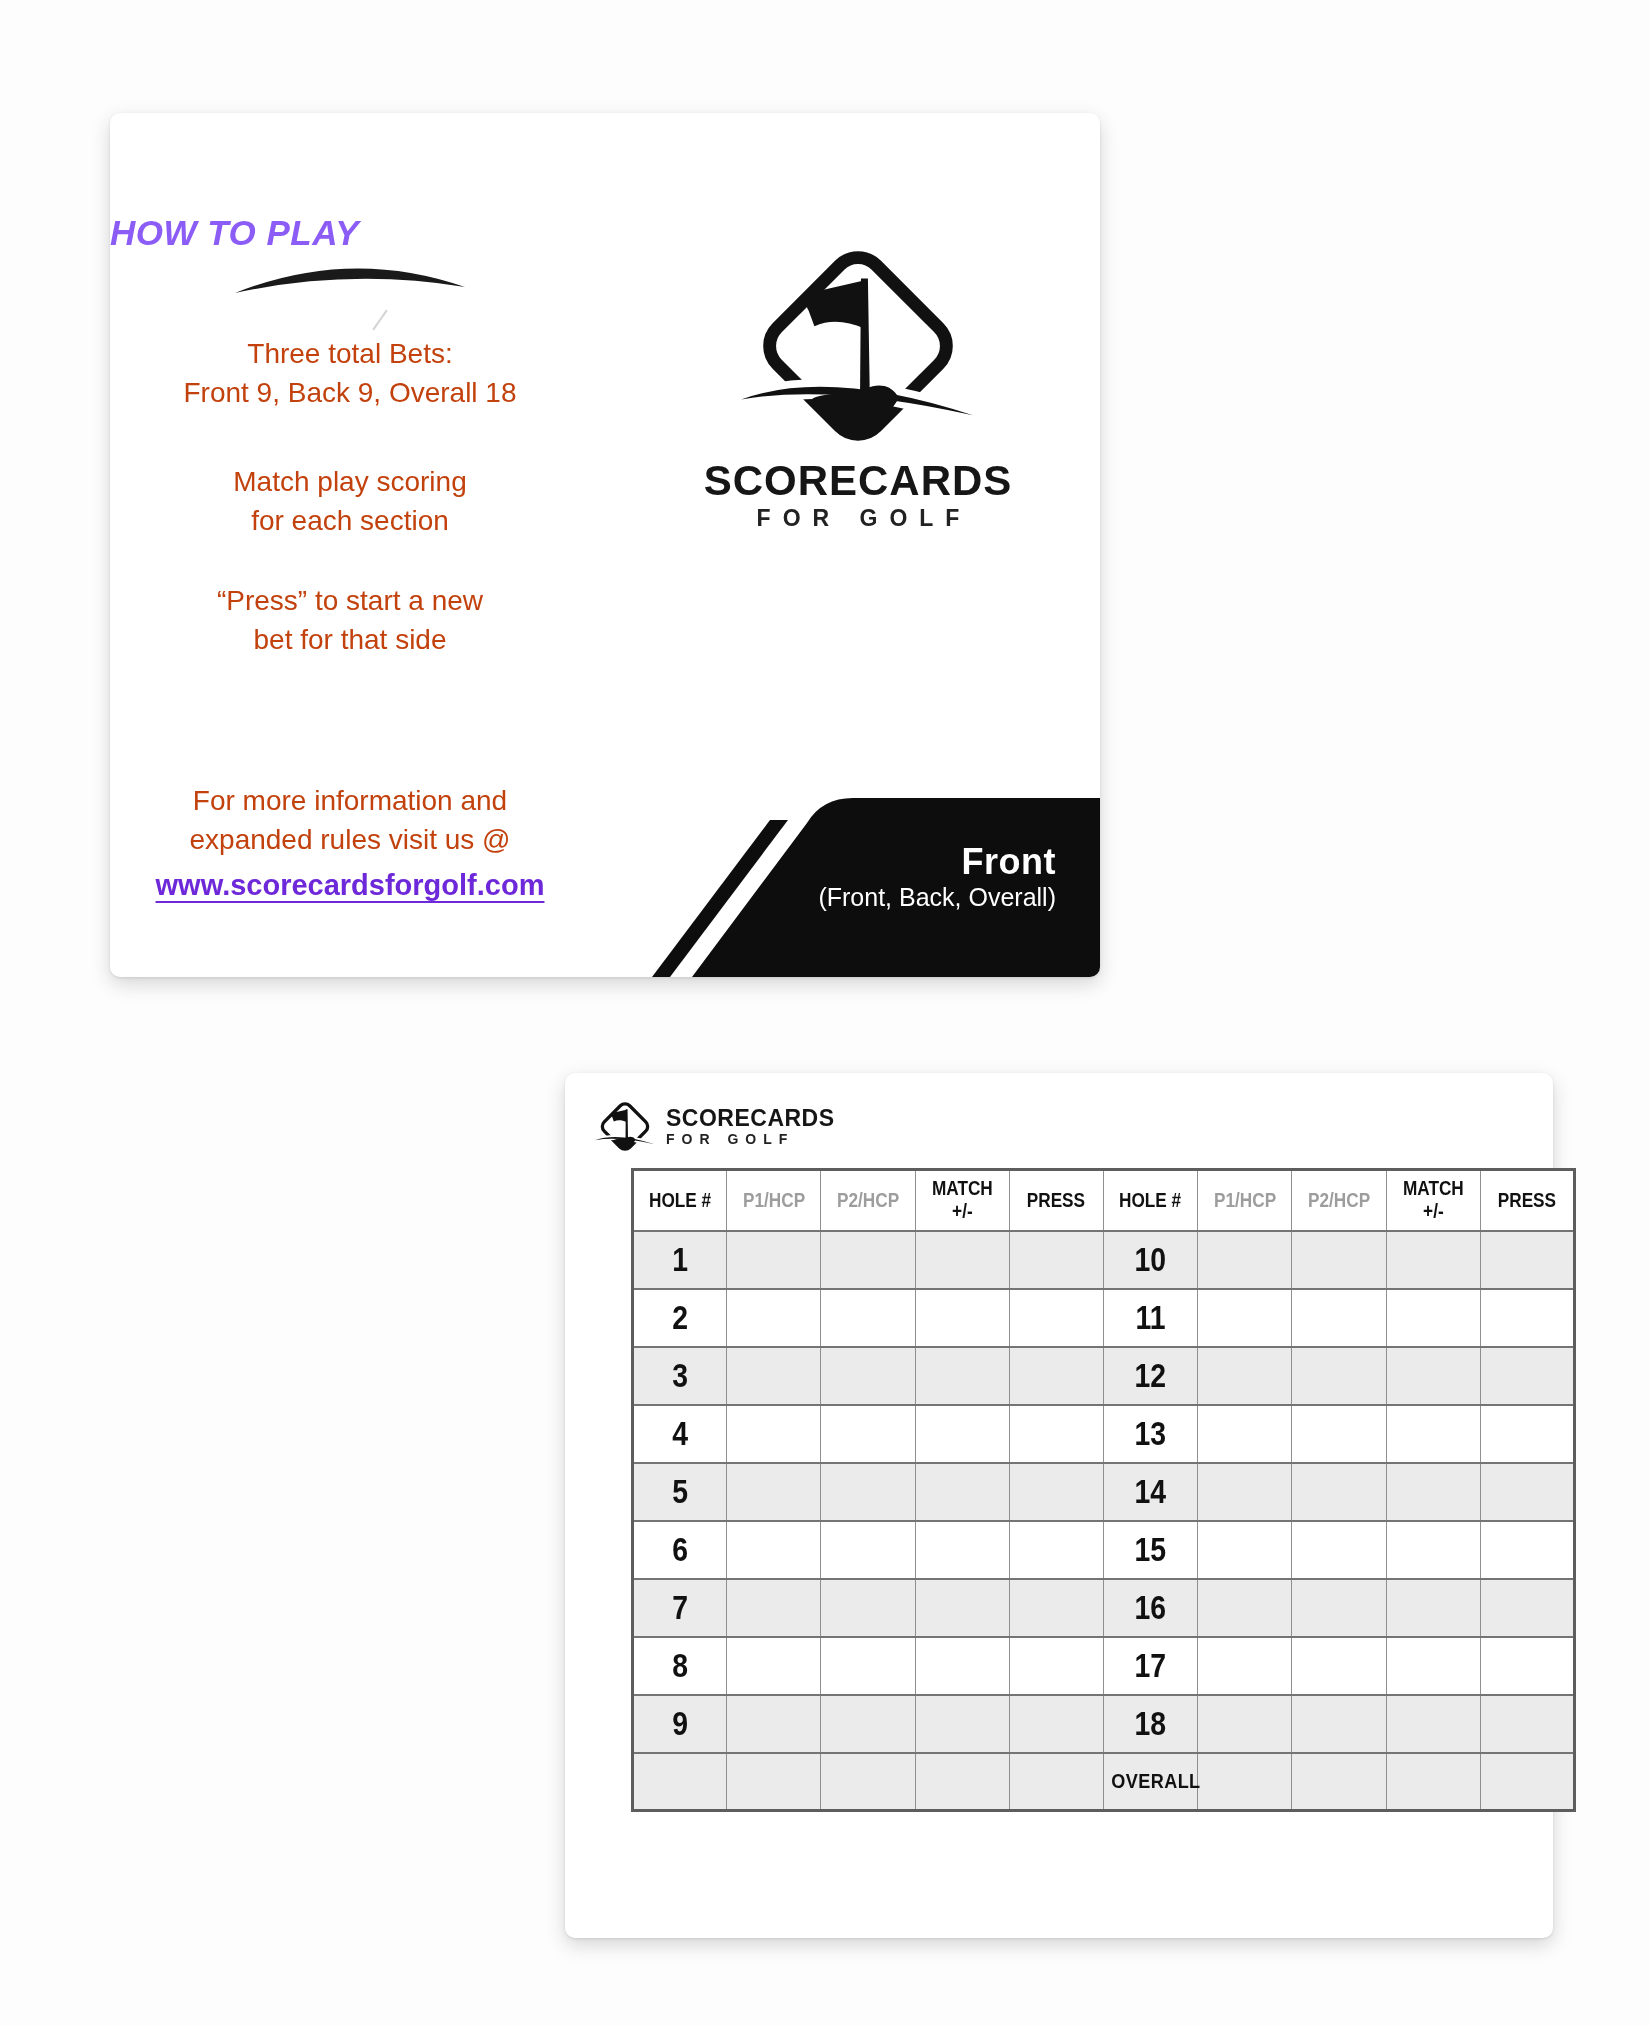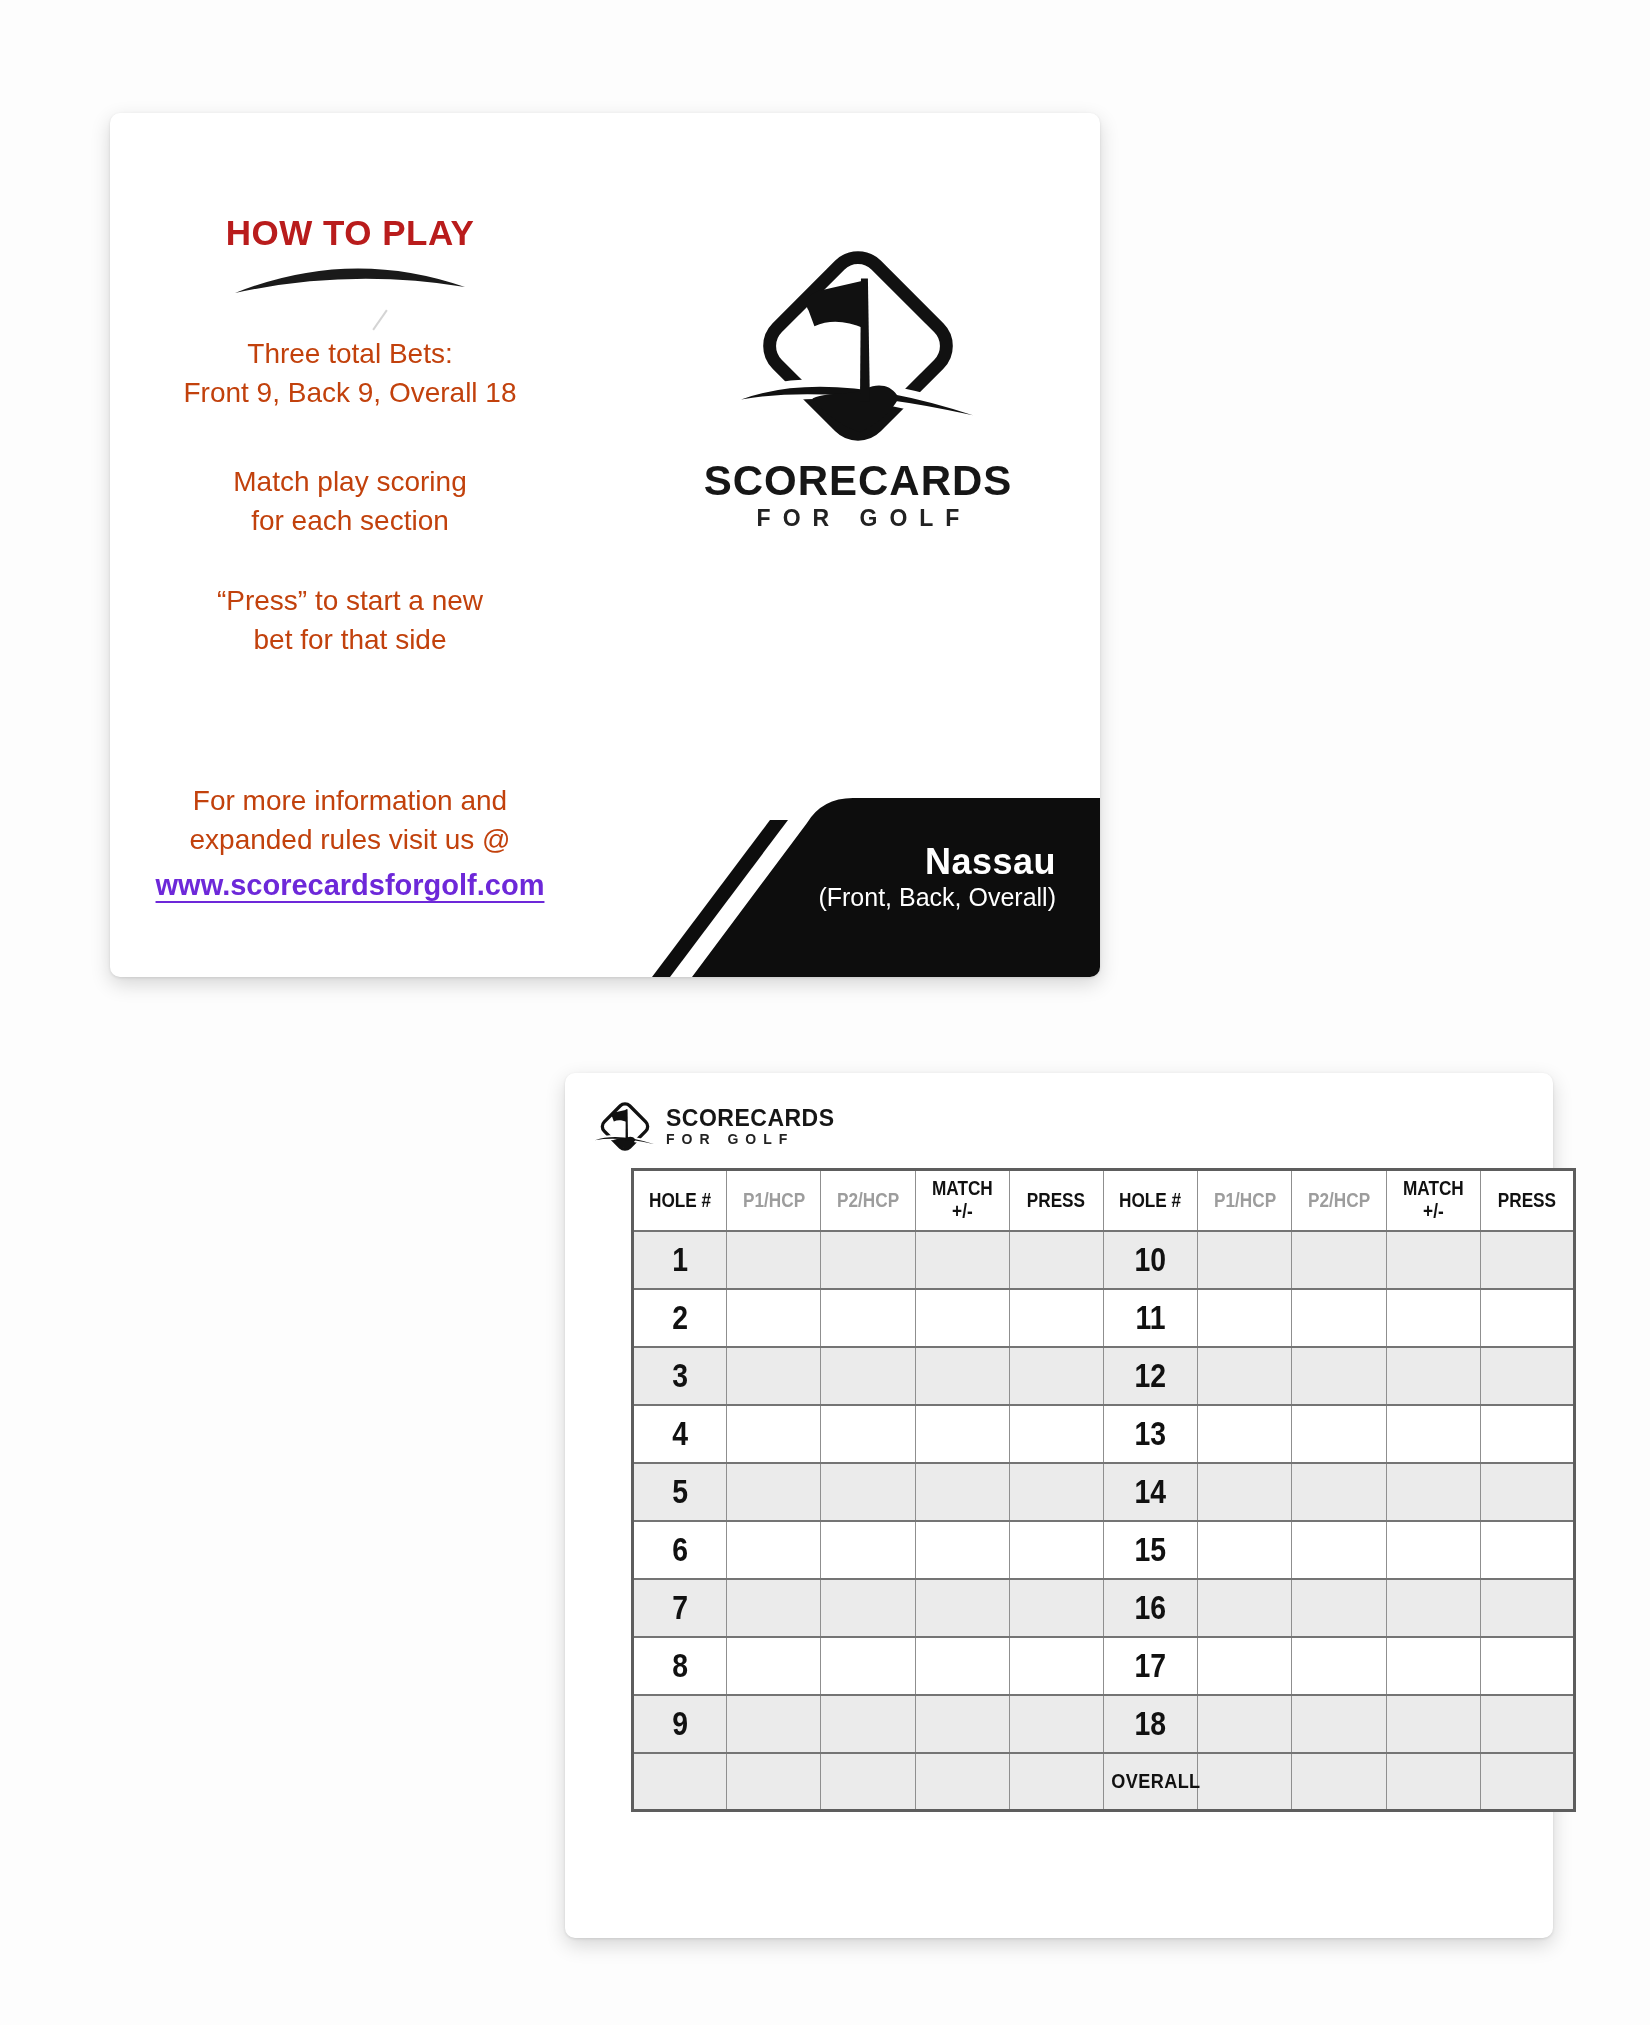--- a/index.html
+++ b/index.html
@@ -10,23 +10,24 @@
     font-family:"Liberation Sans","DejaVu Sans",sans-serif;
     color:#1c1c1c;
   }
   .card {
     position:absolute; background:#ffffff; border-radius:10px;
     box-shadow:0 1px 3px rgba(0,0,0,.10), 0 7px 20px rgba(0,0,0,.16);
   }
   
   #how-card { left:110px; top:113px; width:990px; height:864px; overflow:hidden; }
   .htp-title {
-    position:absolute; left:0; top:100px; width:480px; text-align:center;
-    font-size:35px; font-weight:700; letter-spacing:.5px; color:#b91c1c;
+    position:absolute; left:0; top:100px; width:480px; text-align:left;
+    font-size:35px; font-weight:700; letter-spacing:.5px; color:#8b5cf6;
     line-height:40px;
+    font-style:italic;
   }
   .title-swoosh { position:absolute; left:125px; top:140px; width:230px; height:44px; }
   .para {
     position:absolute; left:0; width:480px; text-align:center;
     font-size:28px; line-height:39px; color:#c2410c; white-space:pre-line;
   }
   .p1 { top:221px; }
   .p2 { top:349px; }
   .p3 { top:468px; }
   .pinfo { top:668px; }
@@ -120,21 +121,21 @@
         </svg>
       <div class="wordmark-big">SCORECARDS</div>
       <div class="tagline-big">FOR GOLF</div>
     </div>
 
     <svg class="banner-svg" viewBox="0 0 990 864">
       <path d="M 660 707 L 678 707 L 560 864 L 542 864 Z" fill="#0d0d0d"></path>
       <path d="M 582 864 L 697 710 Q 712 685 743 685 L 990 685 L 990 864 Z" fill="#0d0d0d"></path>
     </svg>
     <div class="banner-text" style="color: rgb(255, 255, 255);">
-      <div class="banner-title">Nassau</div>
+      <div class="banner-title">Front</div>
       <div class="banner-subtitle">(Front, Back, Overall)</div>
     </div>
   </section>
 
   <section class="card" id="score-card">
     <div class="logo-small">
       <svg class="logo-mark-small">
           <use href="#golf-logo"></use>
         </svg>
       <div class="logo-small-text">

